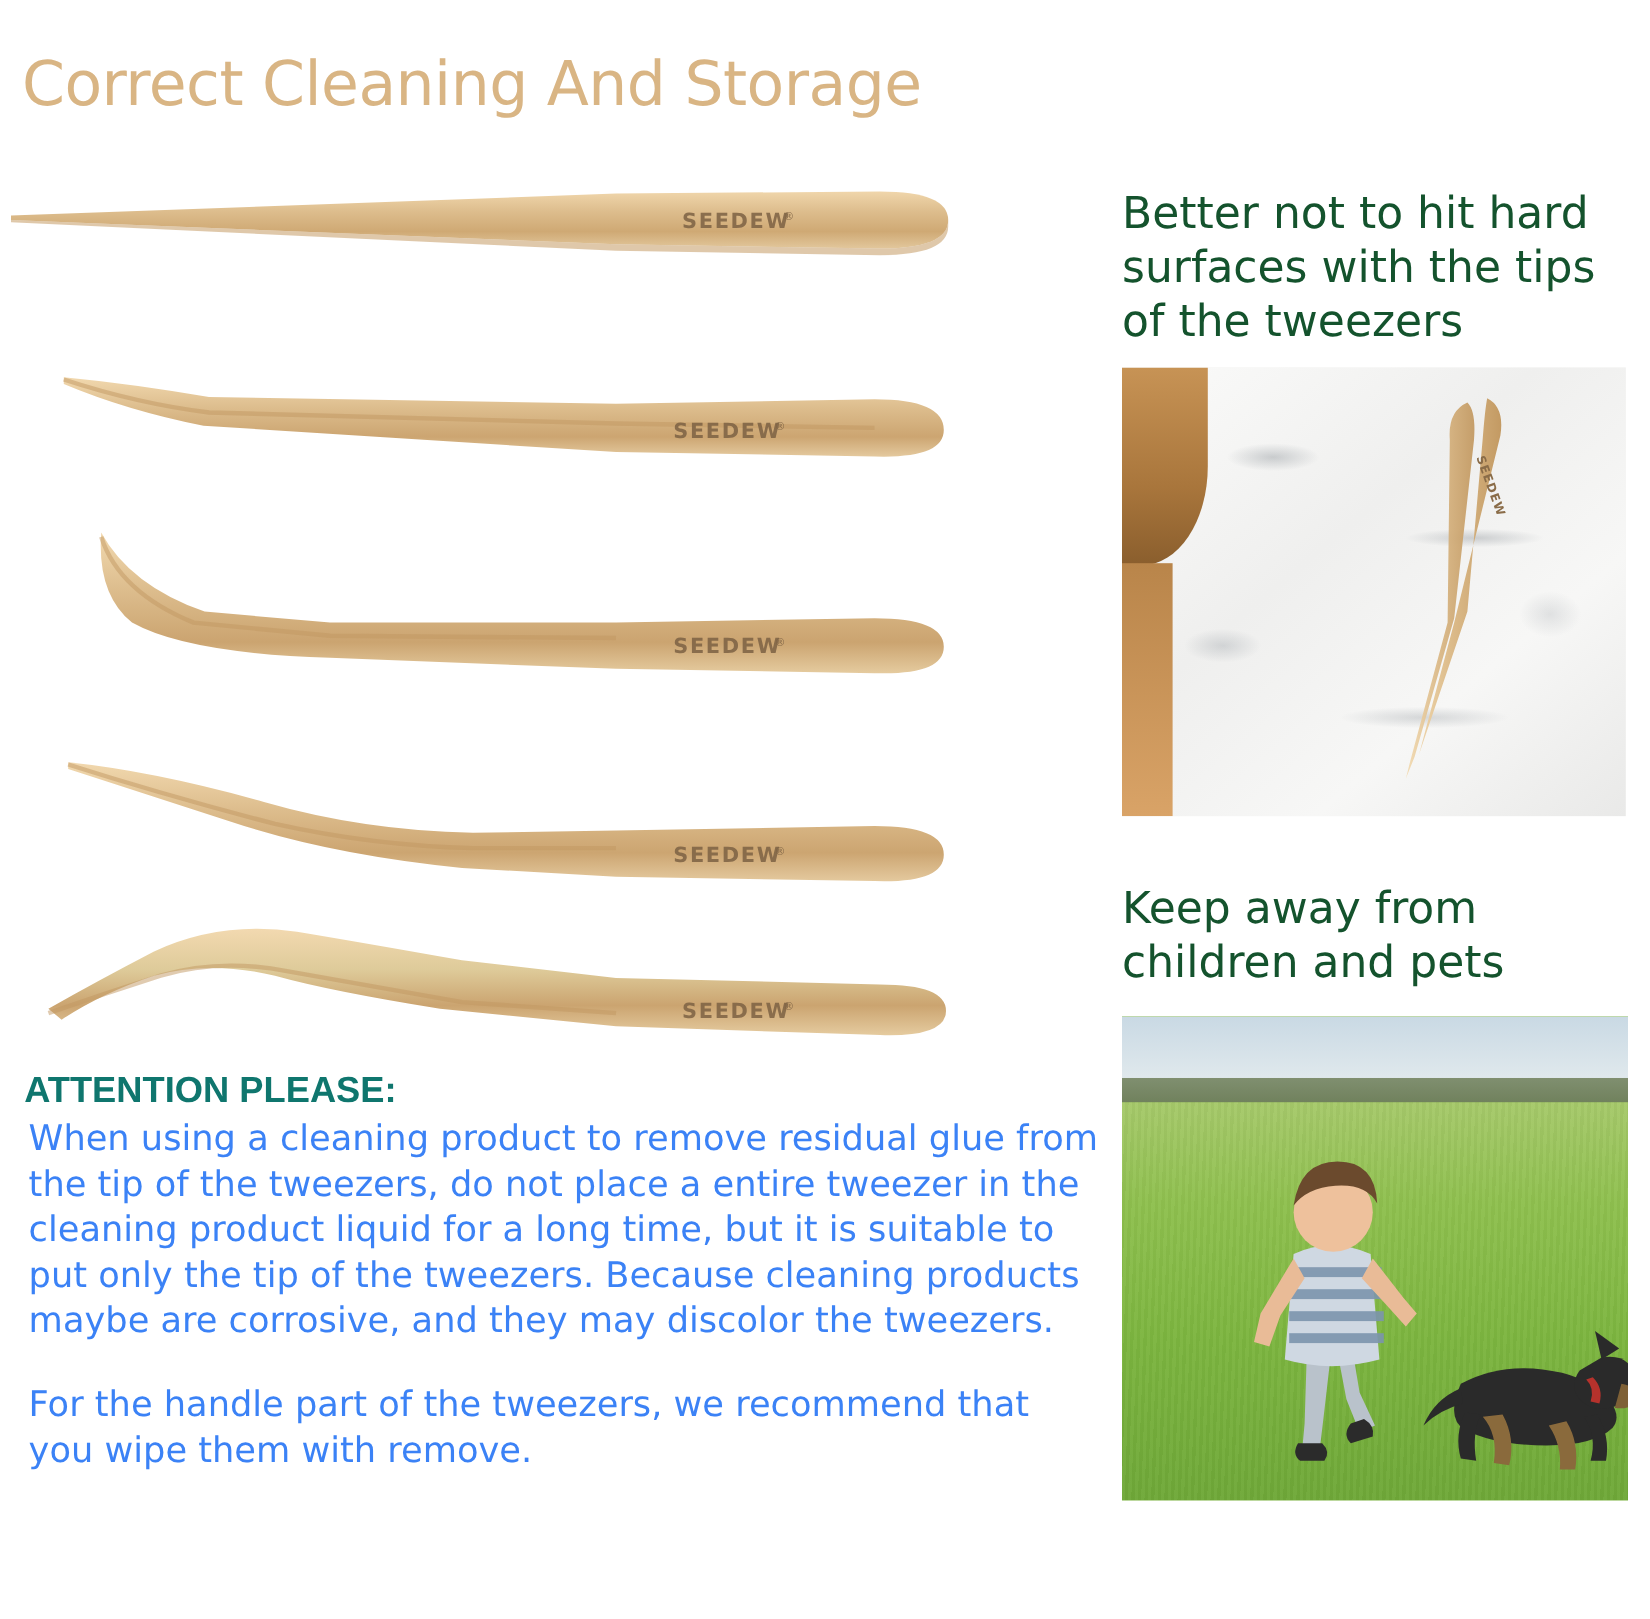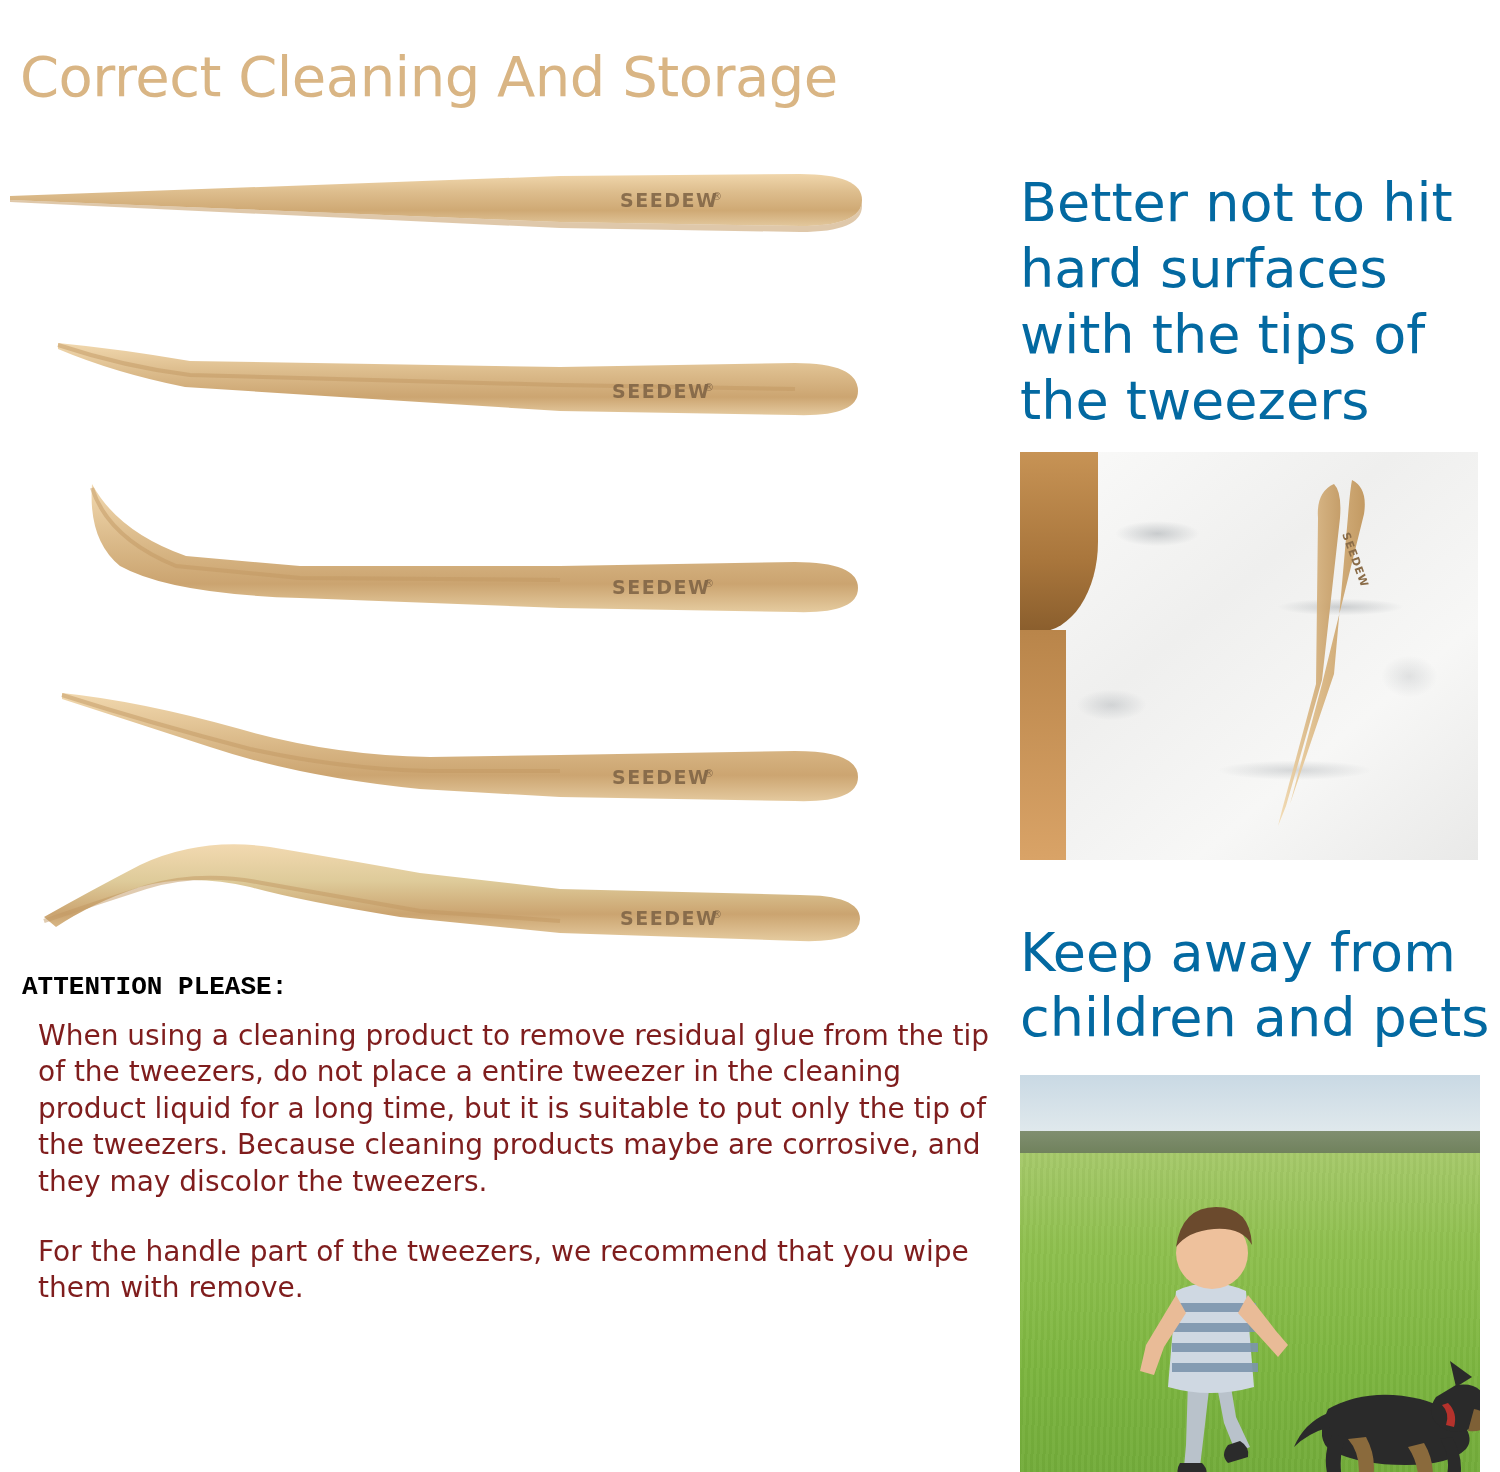--- a/index.html
+++ b/index.html
@@ -54,50 +54,50 @@
   .tweezer svg { display: block; }
 
   
   .attention-wrap {
     position: absolute;
     left: 22px;
     top: 812px;
     width: 985px;
   }
   .attention-heading {
-    font-family: Liberation Mono, monospace;
-    font-size: 26px;
+    font-family: Liberation Sans, sans-serif;
+    font-size: 33px;
     font-weight: 700;
-    color: #000000;
+    color: #0f766e;
     margin: 0 0 2px 0;
     letter-spacing: 0px;
   }
   .attention-body {
     font-family: "DejaVu Sans", sans-serif;
-    font-size: 28px;
+    font-size: 32px;
     line-height: 1.30;
-    color: #7f1d1d;
-    margin: 16px;
+    color: #3b82f6;
+    margin: 4px;
   }
   .attention-body.second {
     margin-top: 34px;
   }
 
   
   .right-col {
     position: absolute;
     left: 1020px;
     top: 170px;
     width: 480px;
   }
   .right-caption {
     font-family: "DejaVu Sans", sans-serif;
-    font-size: 54px;
+    font-size: 40px;
     line-height: 1.22;
-    color: #0369a1;
+    color: #14532d;
     margin: 0 0 18px 0;
   }
   .photo {
     position: relative;
     overflow: hidden;
   }
   .photo-marble {
     width: 458px;
     height: 408px;
     background: #f4f4f2;

